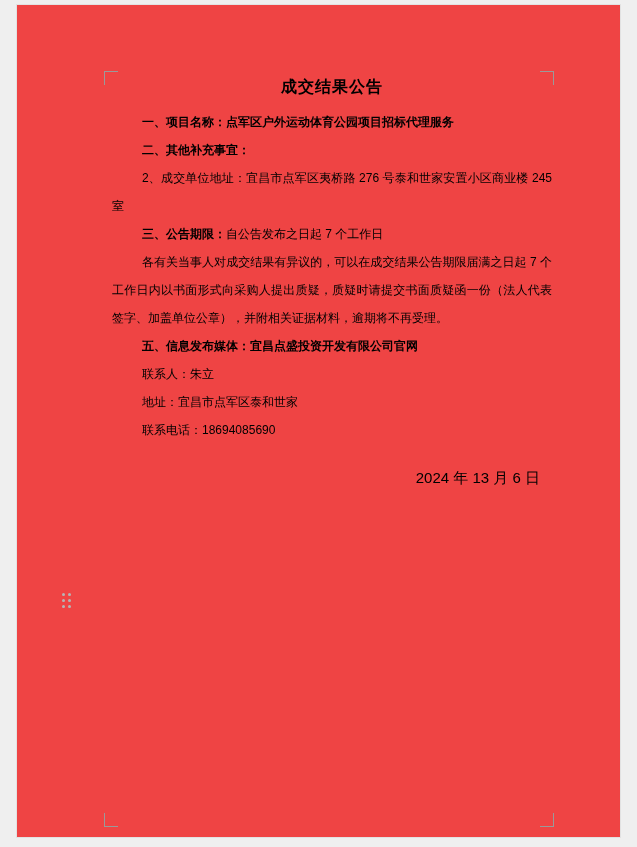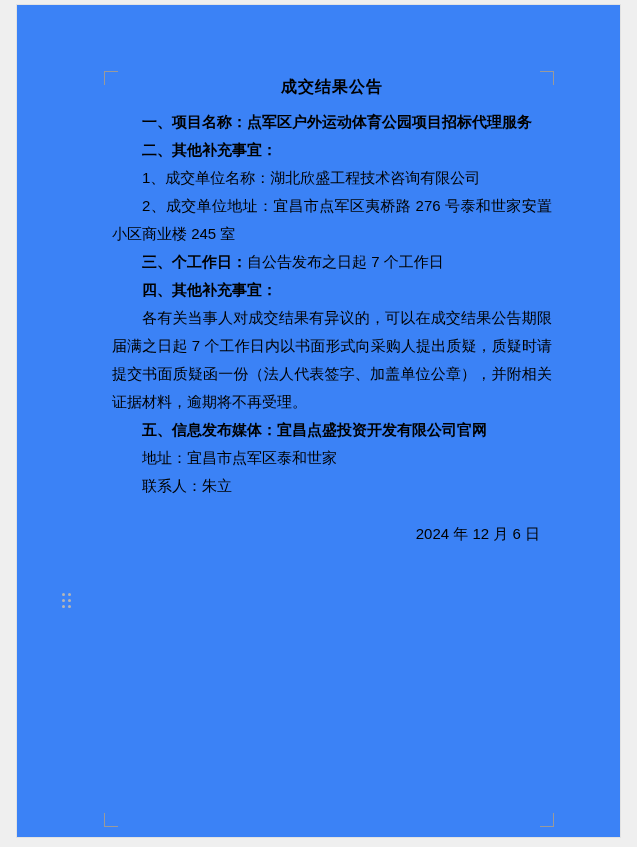--- a/index.html
+++ b/index.html
@@ -18,21 +18,21 @@
     width: 637px;
     height: 847px;
     background: #efefef;
   }
   .page {
     position: absolute;
     left: 17px;
     top: 5px;
     width: 603px;
     height: 832px;
-    background: #3b82f6;
+    background: #ef4444;
     box-shadow: 0 0 0 1px #e2e2e2;
     overflow: hidden;
   }
   
   .mark {
     position: absolute;
     width: 13px;
     height: 13px;
   }
   .mark.tl { left: 87px;  top: 66px;  border-left: 1px solid #9a9a9a; border-top: 1px solid #9a9a9a; }
@@ -49,21 +49,21 @@
   .doc-title {
     text-align: center;
     font-size: 16px;
     font-weight: bold;
     color: #000;
     letter-spacing: 1px;
     margin-bottom: 10px;
     font-family: "Liberation Sans", sans-serif;
   }
   .line {
-    font-size: 15px;
+    font-size: 12px;
     line-height: 28px;
     color: #000;
     text-align: justify;
     text-justify: inter-ideograph;
   }
   .line.bold { font-weight: bold; }
   .indent-2 { padding-left: 30px; text-indent: 0; }
   .indent-2.hang { padding-left: 0; text-indent: 30px; }
   .indent-para { text-indent: 30px; }
   .date-line {
@@ -118,53 +118,50 @@
       <div class="doc-title">成交结果公告</div>
 
       <div class="line bold indent-para">
         <span>一、项目名称：</span><span>点军区户外运动体育公园项目招标代理服务</span>
       </div>
 
       <div class="line bold indent-para">
         <span>二、其他补充事宜：</span>
       </div>
 
-      <div class="line indent-2 hang">
-        <span>1、成交单位名称：湖北欣盛工程技术咨询有限公司</span>
-      </div>
 
       <div class="line indent-2 hang">
         <span>2、成交单位地址：宜昌市点军区夷桥路 276 号泰和世家安置小区商业楼 245 室</span>
       </div>
 
 
       <div class="line bold indent-para">
-        <span>三、个工作日：</span><span class="nb" style="font-weight:normal">自公告发布之日起 7 个工作日</span>
+        <span>三、公告期限：</span><span class="nb" style="font-weight:normal">自公告发布之日起 7 个工作日</span>
       </div>
 
-      <div class="line bold indent-para">
-        <span>四、其他补充事宜：</span>
-      </div>
 
       <div class="line indent-para">
         <span>各有关当事人对成交结果有异议的，可以在成交结果公告期限届满之日起 7 个工作日内以书面形式向采购人提出质疑，质疑时请提交书面质疑函一份（法人代表签字、加盖单位公章），并附相关证据材料，逾期将不再受理。</span>
       </div>
 
       <div class="line bold indent-para">
         <span>五、信息发布媒体：</span><span style="font-weight:bold">宜昌点盛投资开发有限公司官网</span>
       </div>
 
 
 
       <div class="line indent-2">
+        <span>联系人：</span><span>朱立</span>
+      </div>
+
+      <div class="line indent-2">
         <span>地址：</span><span>宜昌市点军区泰和世家</span>
       </div>
 
       <div class="line indent-2">
-        <span>联系人：</span><span>朱立</span>
+        <span>联系电话：</span><span>18694085690</span>
       </div>
 
-
-      <div class="date-line">2024 年 12 月 6 日</div>
+      <div class="date-line">2024 年 13 月 6 日</div>
 
     </div>
   </div>
 </div>
 
 </body></html>

